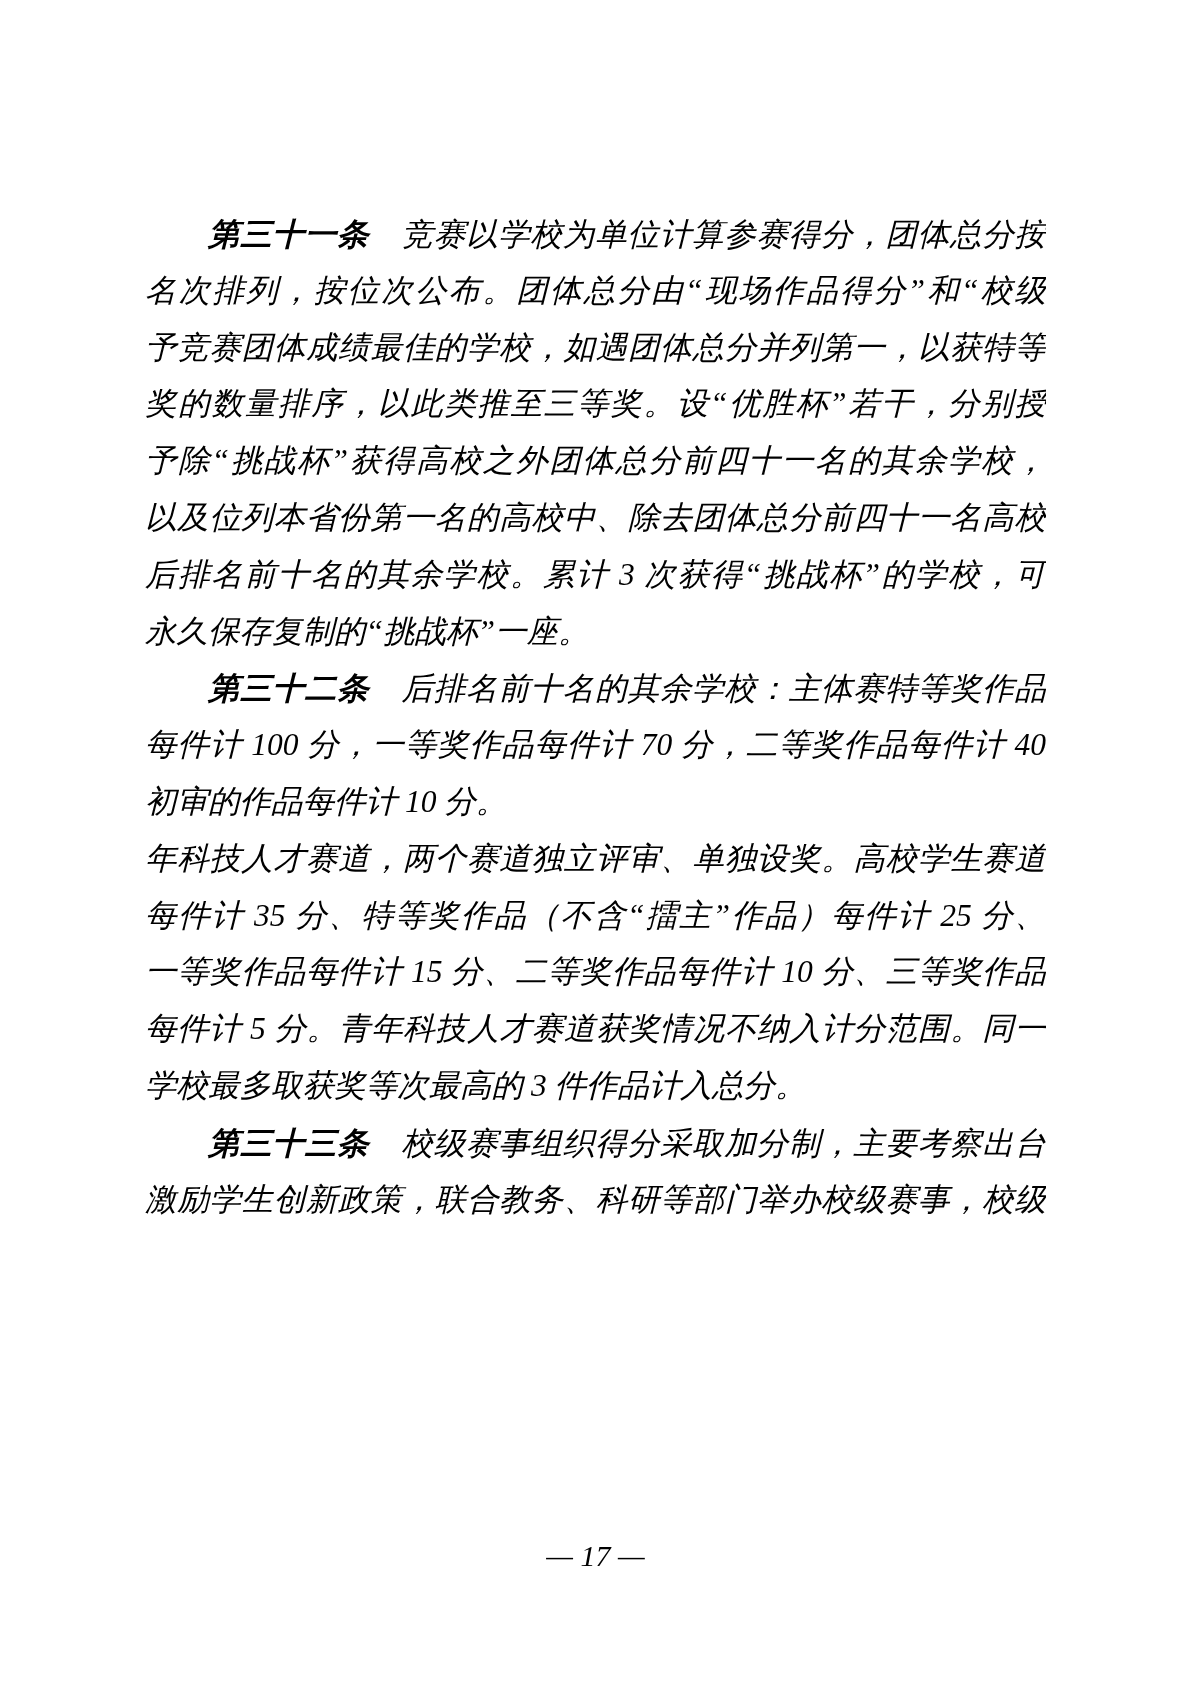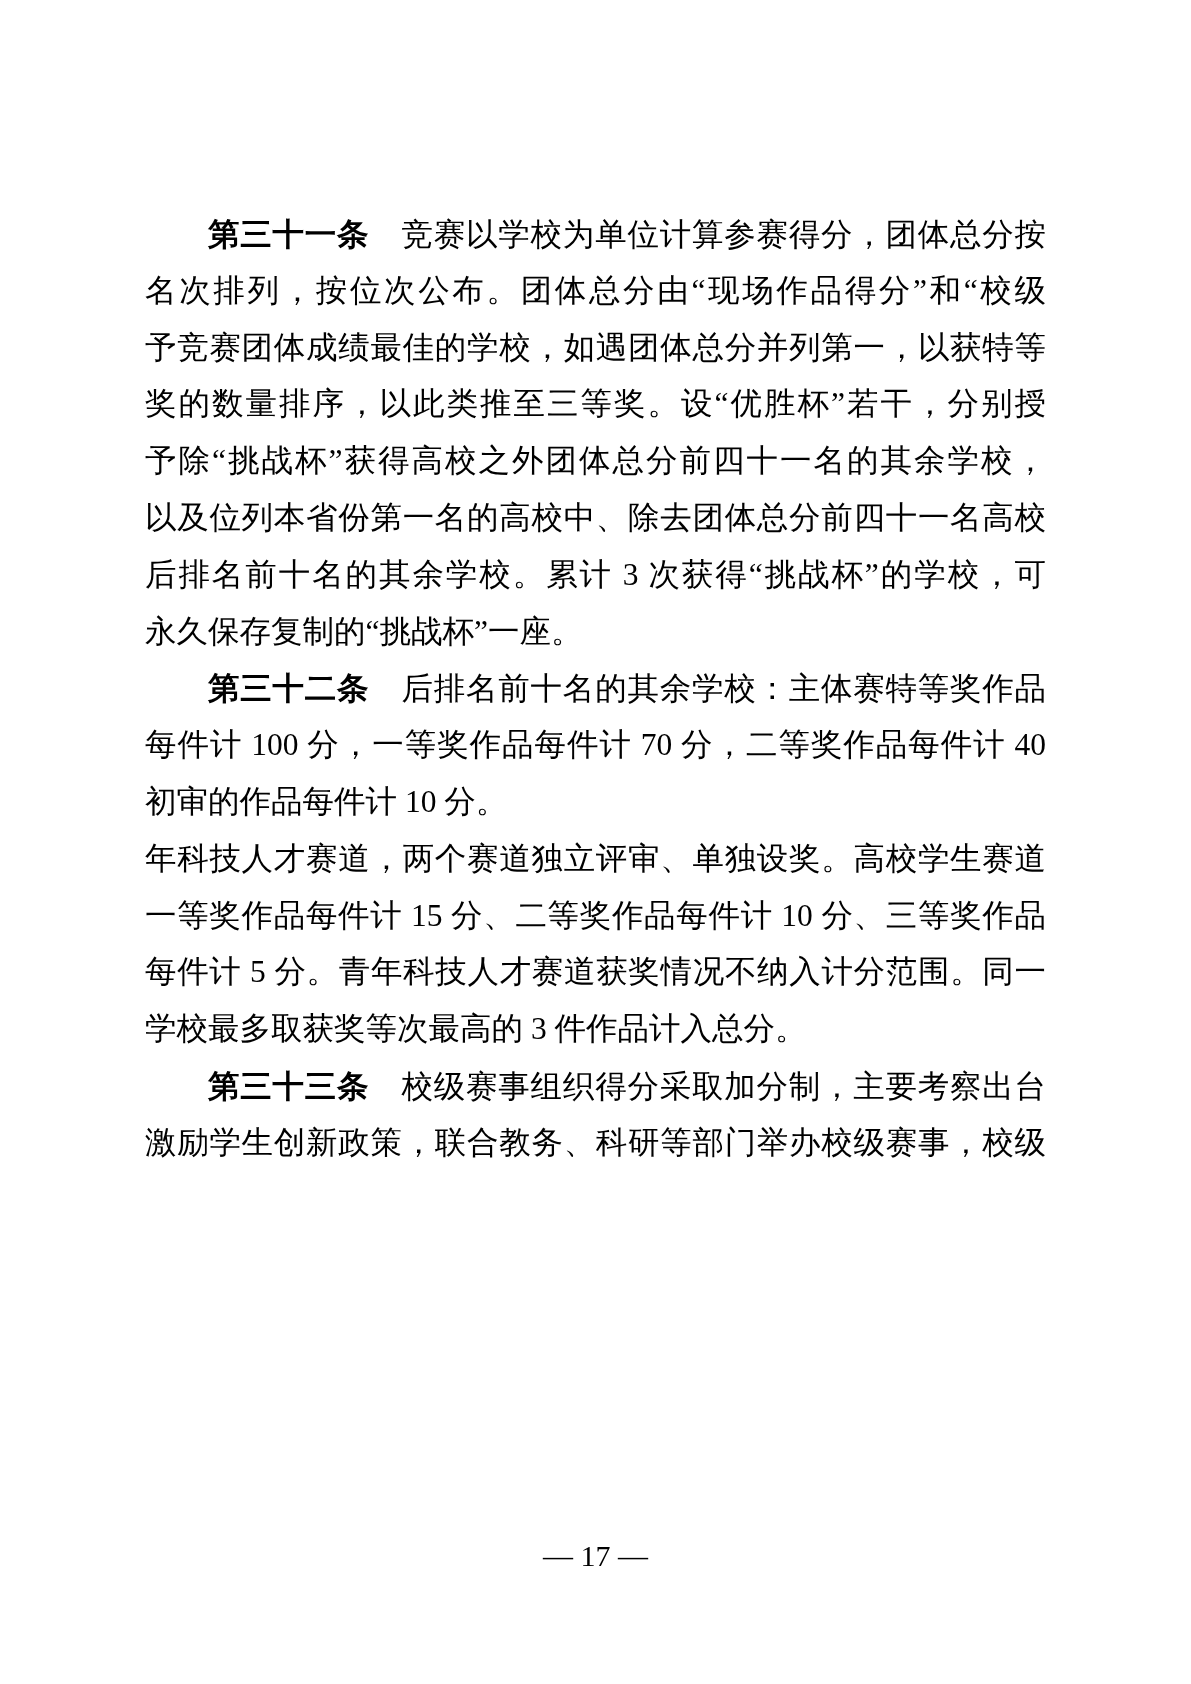--- a/index.html
+++ b/index.html
@@ -9,20 +9,21 @@
   }
   .page {
     position: relative;
     width: 1191px;
     height: 1684px;
     background: #ffffff;
     color: #000000;
     font-family: "Liberation Serif", serif;
     overflow: hidden;
     margin: 0 auto;
+    font-style: italic;
   }
   .doc-body {
     position: absolute;
     left: 145px;
     top: 206px;
     width: 901px;
   }
   .line {
     font-size: 31.5px;
     line-height: 56.8px;
@@ -63,20 +64,21 @@
       <div class="line"><span class="text-run">予竞赛团体成绩最佳的学校，如遇团体总分并列第一，以获特等</span></div>
       <div class="line"><span class="text-run">奖的数量排序，以此类推至三等奖。设“优胜杯”若干，分别授</span></div>
       <div class="line"><span class="text-run">予除“挑战杯”获得高校之外团体总分前四十一名的其余学校，</span></div>
       <div class="line"><span class="text-run">以及位列本省份第一名的高校中、除去团体总分前四十一名高校</span></div>
       <div class="line"><span class="text-run">后排名前十名的其余学校。累计 3 次获得“挑战杯”的学校，可</span></div>
       <div class="line para-end"><span class="text-run">永久保存复制的“挑战杯”一座。</span></div>
       <div class="line indent"><span class="article-heading">第三十二条</span><span class="text-run">　后排名前十名的其余学校：主体赛特等奖作品</span></div>
       <div class="line"><span class="text-run">每件计 100 分，一等奖作品每件计 70 分，二等奖作品每件计 40</span></div>
       <div class="line para-end"><span class="text-run">初审的作品每件计 10 分。</span></div>
       <div class="line"><span class="text-run">年科技人才赛道，两个赛道独立评审、单独设奖。高校学生赛道</span></div>
+      <div class="line"><span class="text-run">每件计 35 分、特等奖作品（不含“擂主”作品）每件计 25 分、</span></div>
       <div class="line"><span class="text-run">一等奖作品每件计 15 分、二等奖作品每件计 10 分、三等奖作品</span></div>
       <div class="line"><span class="text-run">每件计 5 分。青年科技人才赛道获奖情况不纳入计分范围。同一</span></div>
       <div class="line para-end"><span class="text-run">学校最多取获奖等次最高的 3 件作品计入总分。</span></div>
       <div class="line indent"><span class="article-heading">第三十三条</span><span class="text-run">　校级赛事组织得分采取加分制，主要考察出台</span></div>
       <div class="line"><span class="text-run">激励学生创新政策，联合教务、科研等部门举办校级赛事，校级</span></div>
     </div>
   <div class="page-footer">
     <span>— 17 —</span>
   </div>
 </div>

